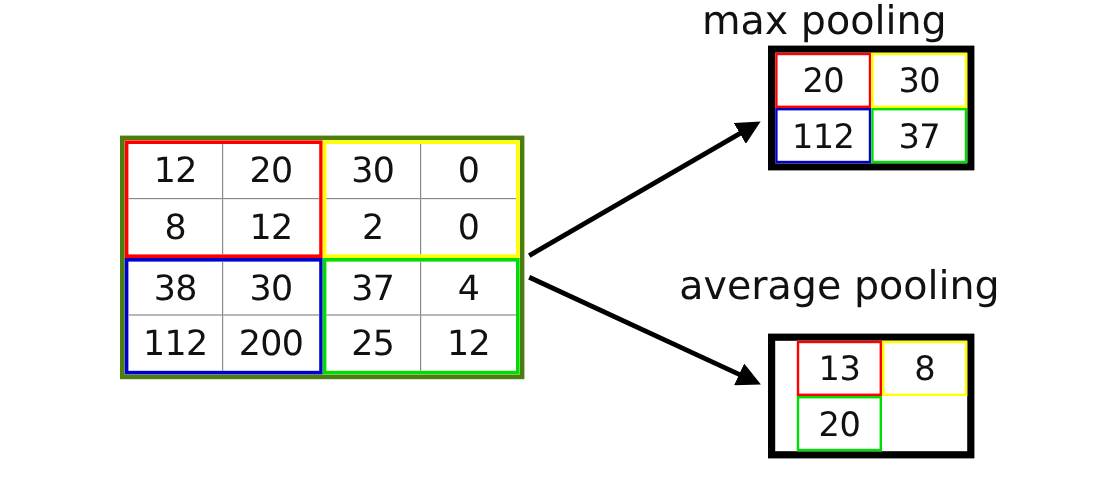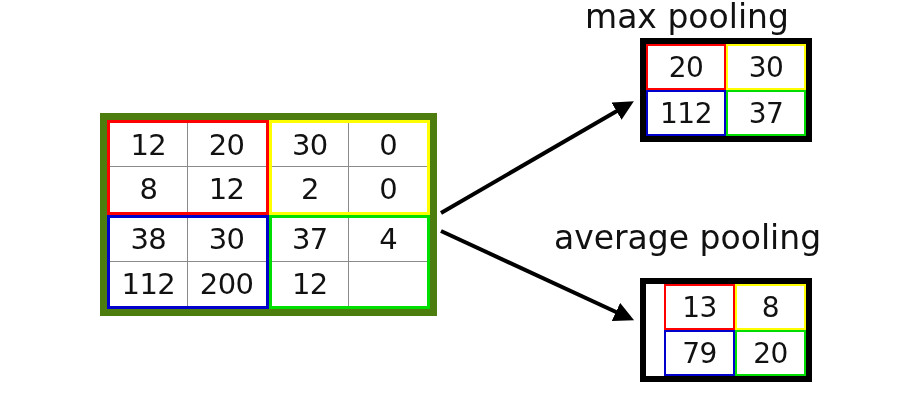--- a/index.html
+++ b/index.html
@@ -16,21 +16,21 @@
   }
 
   
   #input-matrix {
     position: absolute;
     left: 100px;
     top: 113px;
     width: 337px;
     height: 203px;
     background: #ffffff;
-    border: 7px solid #4d7c0f;
+    border: 4px solid #4d7c0f;
     box-sizing: border-box;
     display: grid;
     grid-template-columns: 1fr 1fr;
     grid-template-rows: 1fr 1fr;
   }
   .quadrant {
     display: grid;
     grid-template-columns: 1fr 1fr;
     grid-template-rows: 1fr 1fr;
     box-sizing: border-box;
@@ -91,21 +91,21 @@
 
   
   .title {
     position: absolute;
     font-size: 33px;
     color: #111111;
     white-space: nowrap;
     letter-spacing: 0px;
   }
   #max-title { left: 585px; top: -3px; }
-  #avg-title { left: 554px; top: 218px; }
+  #avg-title { left: 566px; top: 218px; }
 
   
   #arrows {
     position: absolute;
     left: 0;
     top: 0;
     width: 911px;
     height: 405px;
     pointer-events: none;
   }
@@ -132,39 +132,39 @@
   <div class="quadrant q-blue">
     <div class="cell">38</div>
     <div class="cell">30</div>
     <div class="cell">112</div>
     <div class="cell">200</div>
   </div>
 
   <div class="quadrant q-green">
     <div class="cell">37</div>
     <div class="cell">4</div>
+    <div class="cell">25</div>
     <div class="cell">12</div>
   </div>
 
 </div>
 
 <div class="title" id="max-title">max pooling</div>
 <div class="title" id="avg-title">average pooling</div>
 
 <div class="out-box" id="max-box">
   <div class="out-cell c-red">20</div>
   <div class="out-cell c-yellow">30</div>
   <div class="out-cell c-blue">112</div>
   <div class="out-cell c-green">37</div>
 </div>
 
 <div class="out-box" id="avg-box">
   <div class="out-cell c-red">13</div>
   <div class="out-cell c-yellow">8</div>
-  <div class="out-cell c-blue">79</div>
   <div class="out-cell c-green">20</div>
 </div>
 
 <svg id="arrows" viewBox="0 0 911 405">
   <defs>
     <marker id="head" markerWidth="5" markerHeight="5" refX="3.6" refY="2.5" orient="auto">
       <path d="M0,0 L5,2.5 L0,5 z" fill="#000000"></path>
     </marker>
   </defs>
   <line x1="441" y1="213" x2="629" y2="104" stroke="#000000" stroke-width="4" marker-end="url(#head)"></line>

